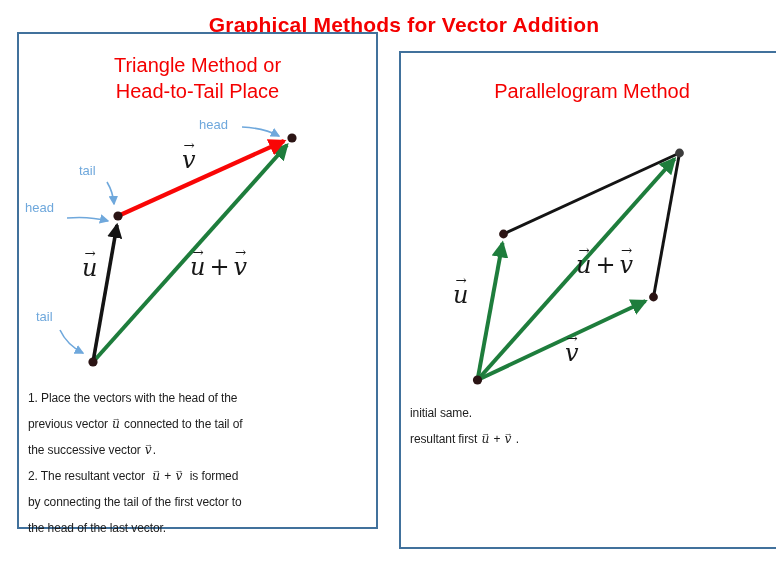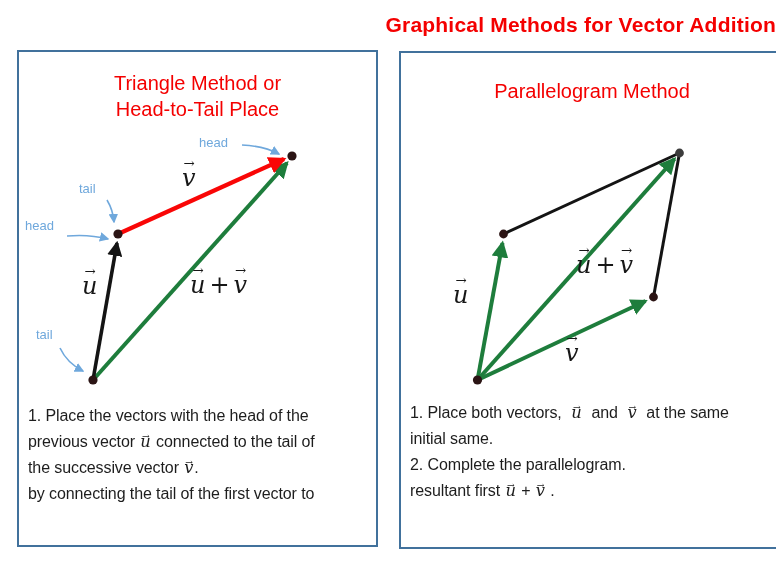--- a/index.html
+++ b/index.html
@@ -5,32 +5,32 @@
   html,body{margin:0;padding:0;background:#ffffff;}
   #stage{
     position:relative;
     width:776px;height:568px;
     background:#ffffff;
     font-family:"Liberation Sans", sans-serif;
     overflow:hidden;
   }
   .main-title{
     position:absolute;top:13px;left:0;width:776px;
-    text-align:right;padding-left:32px;box-sizing:border-box;
+    text-align:center;padding-left:32px;box-sizing:border-box;
     font-size:21px;font-weight:bold;
     color:var(--title_red,#f40000);
     letter-spacing:0.2px;
   }
   .panel{
     position:absolute;
     background:#ffffff;
     border:2px solid var(--border_blue,#41719c);
     box-sizing:border-box;
   }
-  #panel-left{left:17px;top:50px;width:361px;height:497px;}
+  #panel-left{left:17px;top:32px;width:361px;height:497px;}
   #panel-right{left:399px;top:51px;width:386px;height:498px;}
   .panel-title{
     position:absolute;left:0;width:100%;
     text-align:center;
     color:var(--title_red,#f40000);
     font-size:20px;line-height:26px;font-weight:400;
   }
   #panel-left .panel-title{top:18px;}
   #panel-right .panel-title{top:25px;}
   .diagram-svg{position:absolute;left:0;top:0;width:100%;height:100%;}
@@ -56,21 +56,21 @@
   }
   .vlabel .plus{font-family:"DejaVu Serif", serif;font-style:normal;margin:0 3px;}
   .callout{
     position:absolute;
     font-size:13px;
     color:var(--callout_blue,#6fa8dc);
     white-space:nowrap;
   }
   .instructions{
     position:absolute;
-    font-size:16px;line-height:26px;
+    font-size:12px;line-height:26px;
     color:#1d1d1d;
     letter-spacing:-0.1px;
   }
   #panel-left .instructions{left:9px;top:351px;width:346px;}
   #panel-right .instructions{left:9px;top:347px;width:348px;}
   .instr-line{white-space:nowrap;}
   .instructions .vec{font-size:1.02em;}
 </style>
 </head>
 <body>
@@ -124,21 +124,23 @@
     <span class="callout" style="left:17px;top:275px;">tail</span>
 
     <span class="vlabel" style="left:162px;top:112px;"><span class="vec" data-arrow="→">v</span></span>
     <span class="vlabel" style="left:62px;top:220px;"><span class="vec" data-arrow="→">u</span></span>
     <span class="vlabel" style="left:170px;top:219px;"><span class="vec" data-arrow="→">u</span><span class="plus">+</span><span class="vec" data-arrow="→">v</span></span>
 
     <div class="instructions">
         <div class="instr-line"><span>1. Place the vectors with the head of the</span></div>
         <div class="instr-line"><span>previous vector </span><span class="vec" data-arrow="→">u</span><span> connected to the tail of</span></div>
         <div class="instr-line"><span>the successive vector </span><span class="vec" data-arrow="→">v</span><span>.</span></div>
+        <div class="instr-line"><span>2. The resultant vector &nbsp;</span><span class="vec" data-arrow="→">u</span><span> + </span><span class="vec" data-arrow="→">v</span><span> &nbsp;is formed</span></div>
         <div class="instr-line"><span>by connecting the tail of the first vector to</span></div>
+        <div class="instr-line"><span>the head of the last vector.</span></div>
       </div>
   </div>
 
   <div class="panel" id="panel-right">
 
     <div class="panel-title">Parallelogram Method</div>
 
     <svg class="diagram-svg" viewBox="0 0 357 494">
 
       <line x1="90" y1="181" x2="266" y2="100" stroke="#141414" stroke-width="3"></line>
@@ -154,20 +156,18 @@
       <circle cx="90" cy="181" r="4.4" fill="#2b1414"></circle>
       <circle cx="240" cy="244" r="4.4" fill="#2b1414"></circle>
       <circle cx="266" cy="100" r="4.4" fill="#3c3c3c"></circle>
     </svg>
 
     <span class="vlabel" style="left:51px;top:228px;"><span class="vec" data-arrow="→">u</span></span>
     <span class="vlabel" style="left:163px;top:286px;"><span class="vec" data-arrow="→">v</span></span>
     <span class="vlabel" style="left:174px;top:198px;"><span class="vec" data-arrow="→">u</span><span class="plus">+</span><span class="vec" data-arrow="→">v</span></span>
 
     <div class="instructions">
-        <div class="instr-line"><span>1. Place both vectors, &nbsp;</span><span class="vec" data-arrow="→">u</span><span> &nbsp;and &nbsp;</span><span class="vec" data-arrow="→">v</span><span> &nbsp;at the same</span></div>
         <div class="instr-line"><span>initial same.</span></div>
-        <div class="instr-line"><span>2. Complete the parallelogram.</span></div>
         <div class="instr-line"><span>resultant first </span><span class="vec" data-arrow="→">u</span><span> + </span><span class="vec" data-arrow="→">v</span><span> .</span></div>
       </div>
   </div>
 
 </div>
 
 </body></html>

